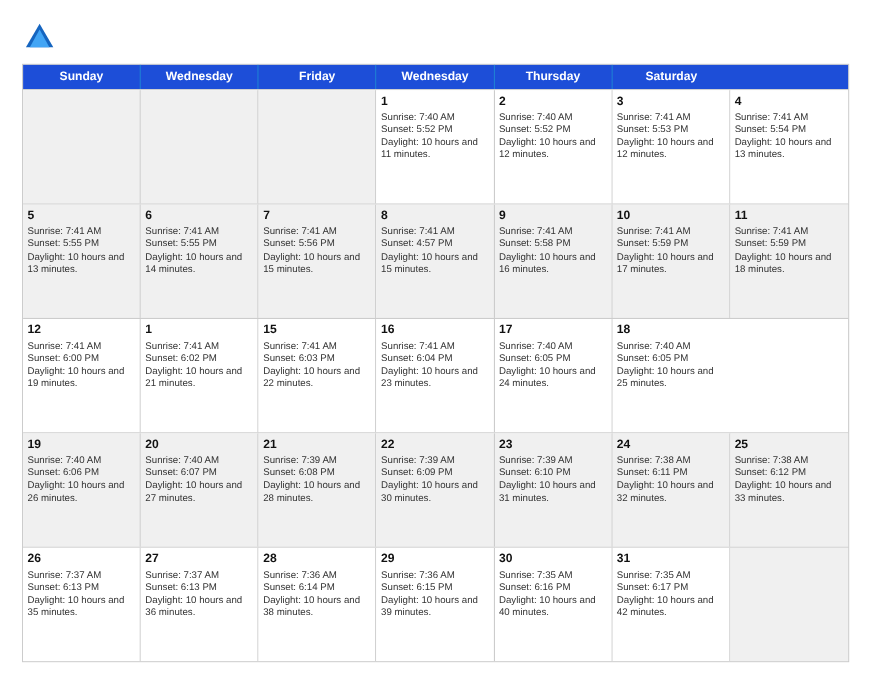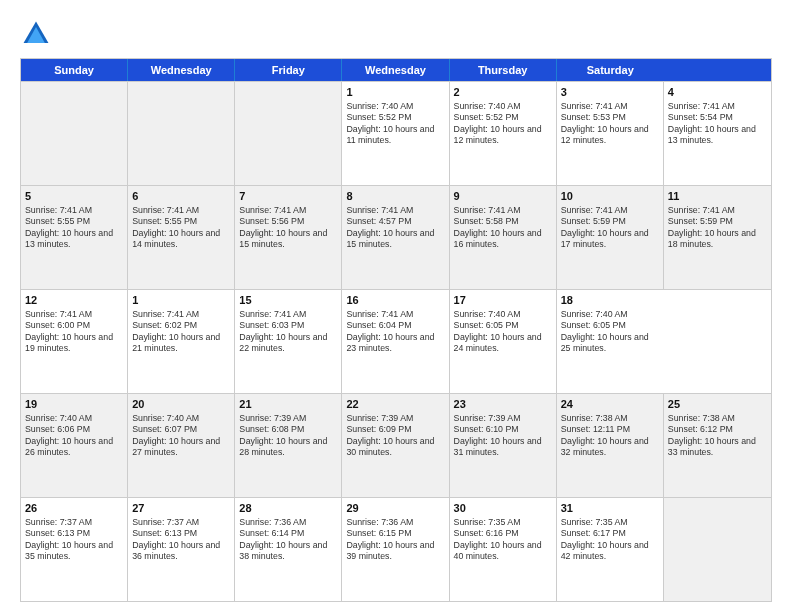--- a/index.html
+++ b/index.html
@@ -305,21 +305,21 @@
           <div class="cal-cell shaded">
             <div class="day-num">23</div>
             <div class="day-info">Sunrise: 7:39 AM
 Sunset: 6:10 PM
 Daylight: 10 hours
 and 31 minutes.</div>
           </div>
           <div class="cal-cell shaded">
             <div class="day-num">24</div>
             <div class="day-info">Sunrise: 7:38 AM
-Sunset: 12:11 PM
+Sunset: 6:11 PM
 Daylight: 10 hours
 and 32 minutes.</div>
           </div>
           <div class="cal-cell shaded">
             <div class="day-num">25</div>
             <div class="day-info">Sunrise: 7:38 AM
 Sunset: 6:12 PM
 Daylight: 10 hours
 and 33 minutes.</div>
           </div>

